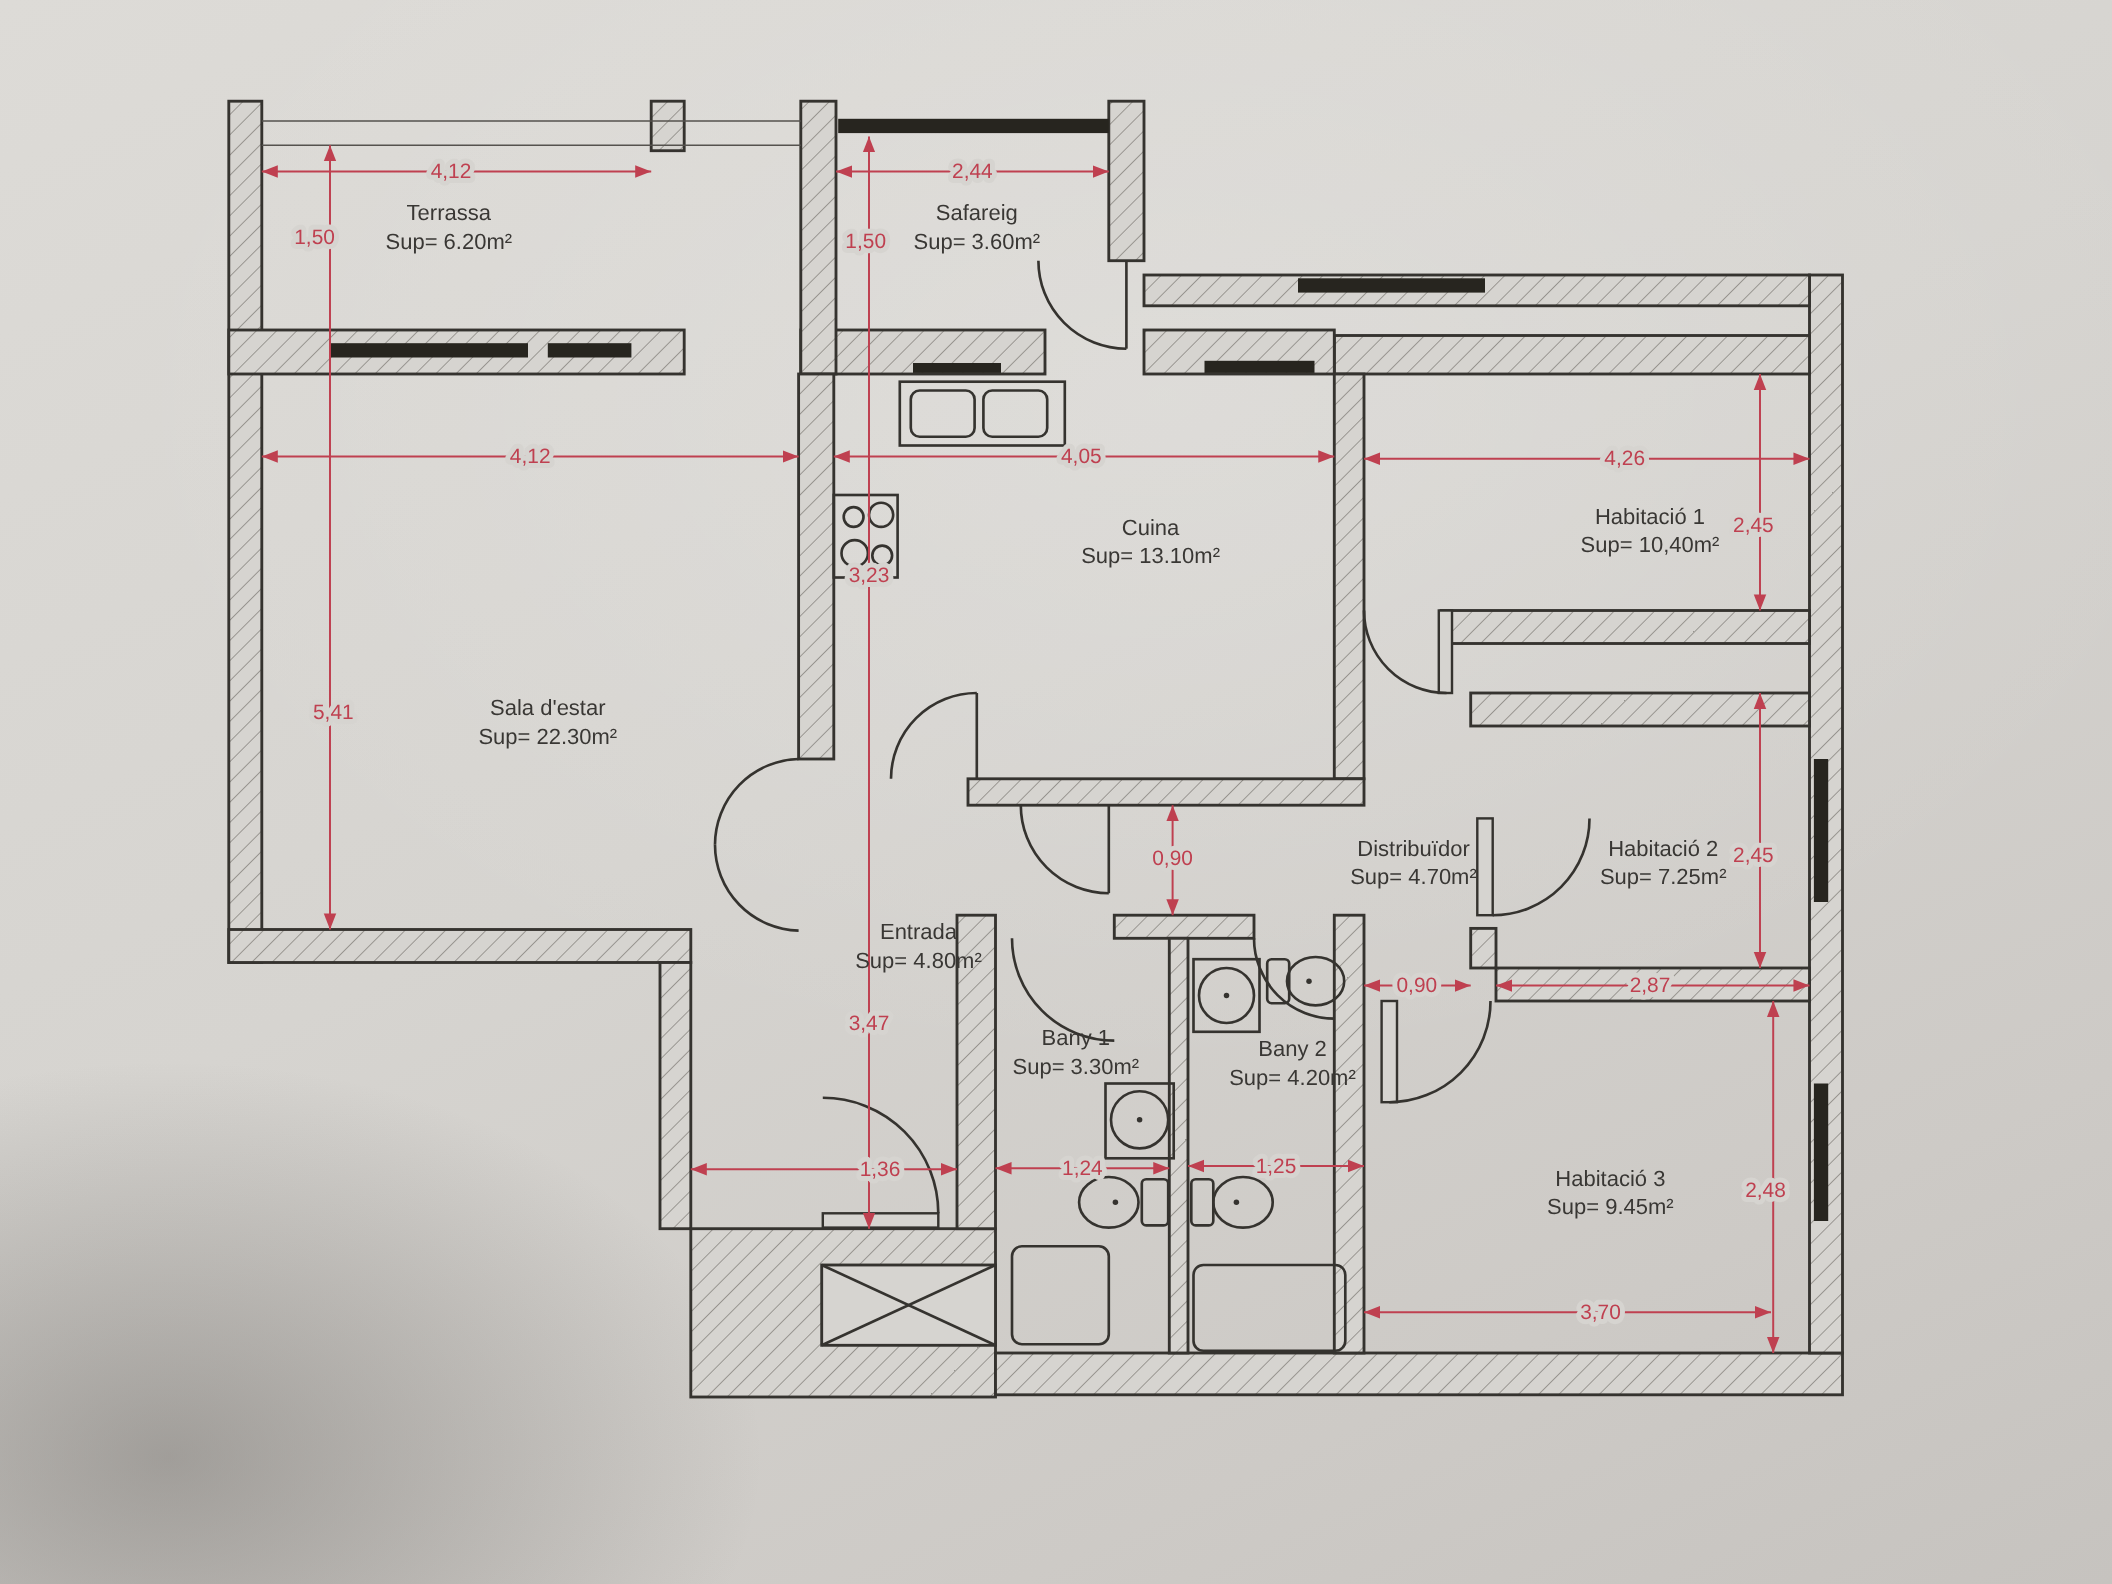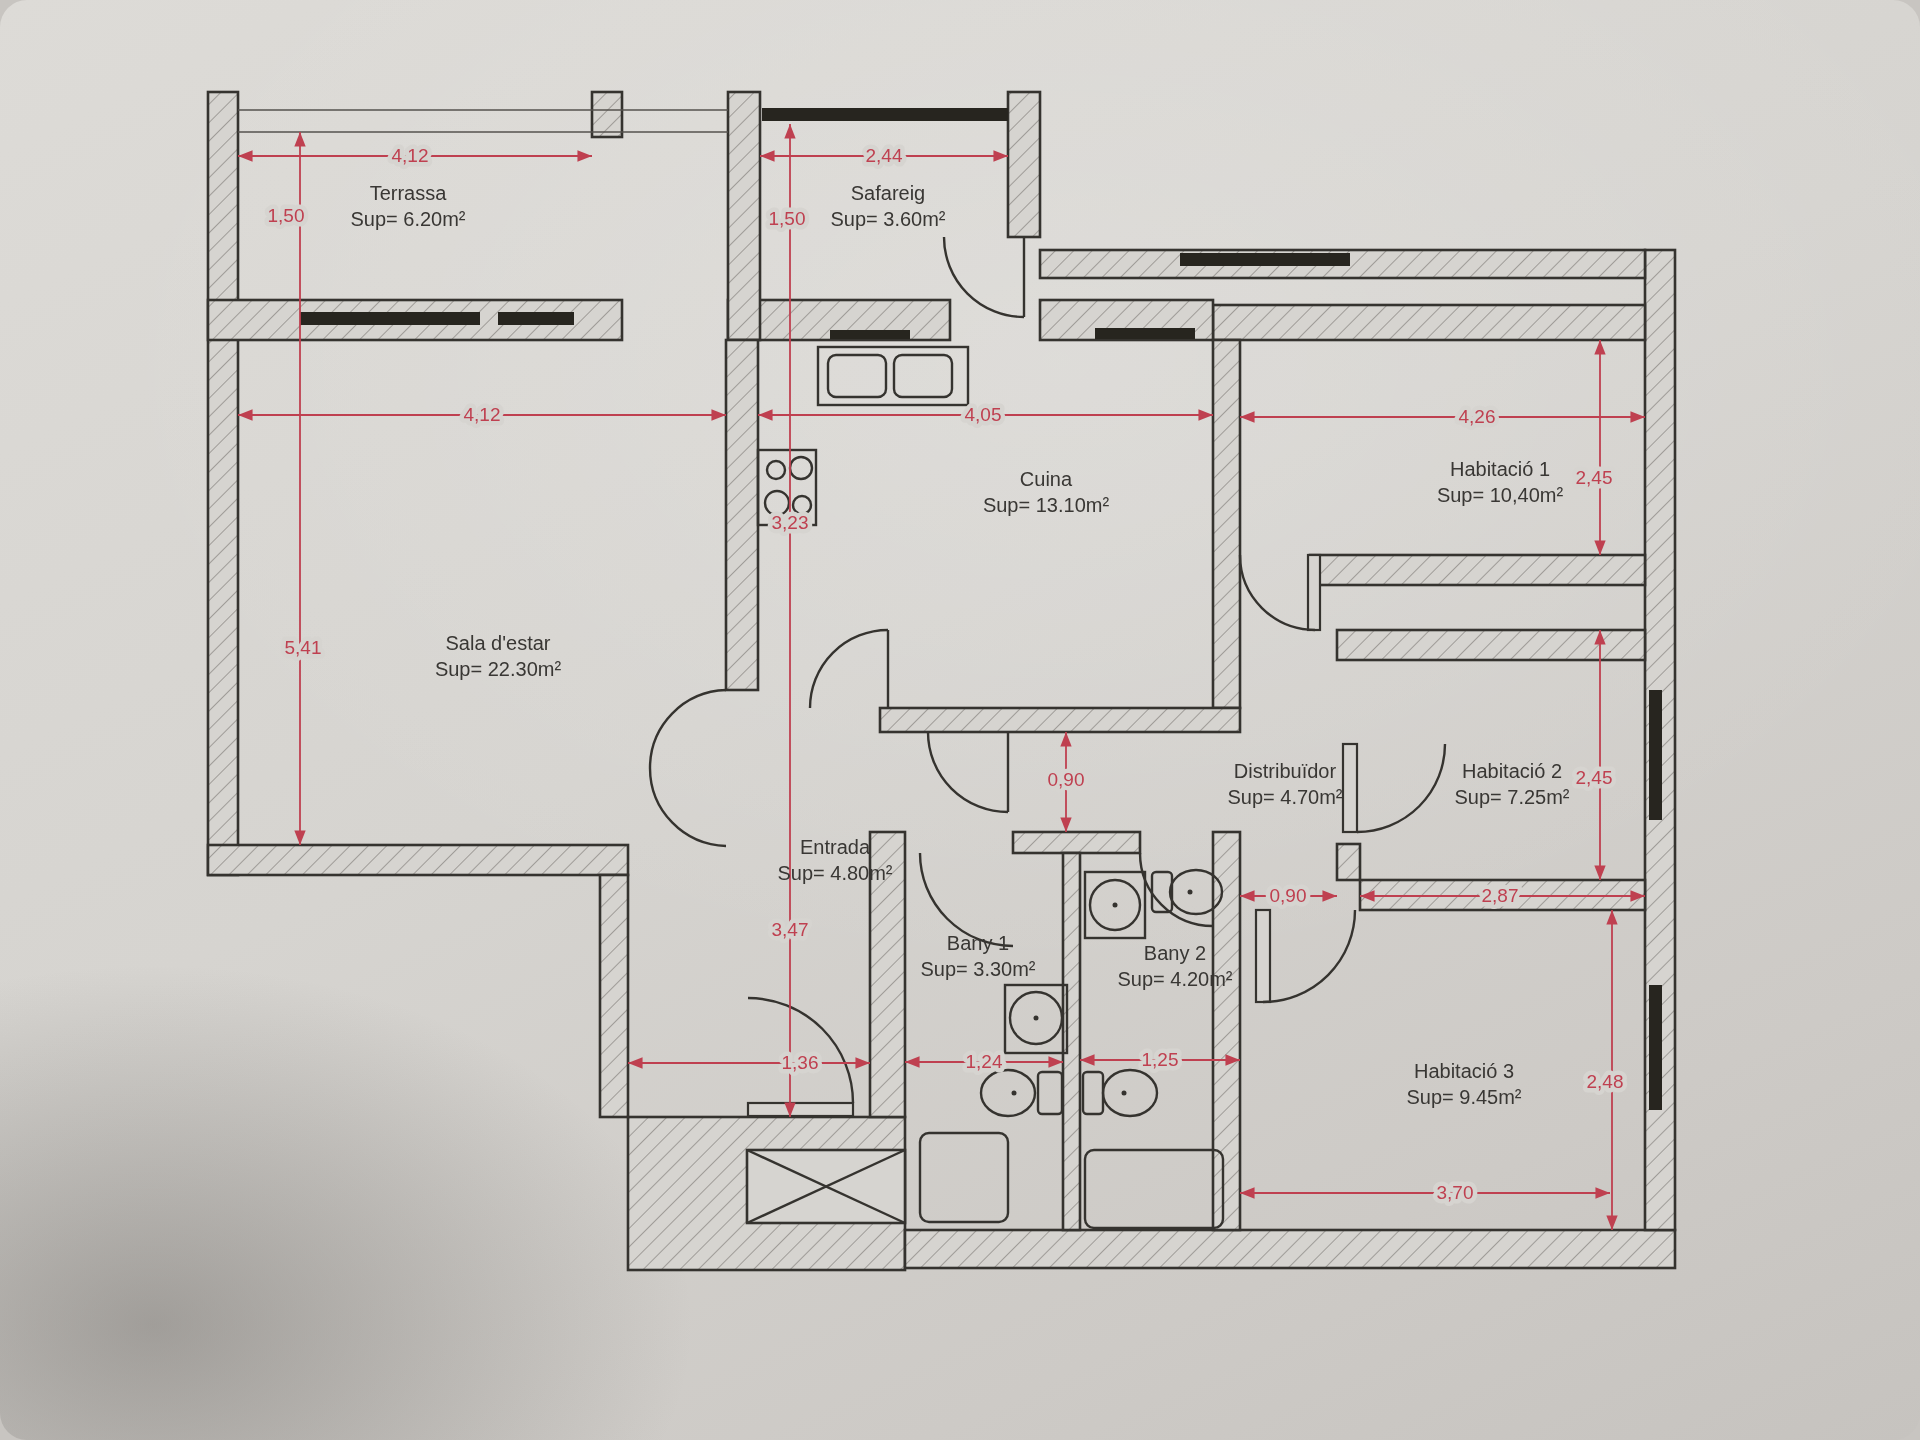--- a/index.html
+++ b/index.html
@@ -3,21 +3,20 @@
 <meta charset="utf-8">
 <style>
   html,body{margin:0;padding:0;background:#c8c5c1;}
   .photo{
     position:relative;width:1920px;height:1440px;overflow:hidden;
     background:
       radial-gradient(ellipse 900px 600px at 8% 92%, rgba(80,76,72,.38), rgba(80,76,72,0) 60%),
       radial-gradient(ellipse 1400px 900px at 55% 25%, rgba(255,255,255,.16), rgba(255,255,255,0) 70%),
       linear-gradient(155deg,#dddbd7 0%, #d6d4d0 45%, #cdcac6 80%, #c6c3bf 100%);
     font-family:"Liberation Sans", sans-serif;
-    border-radius:27px;
   }
   svg{display:block;position:absolute;left:0;top:0;}
   .room-name, .room-area{
     font-family:"Liberation Sans", sans-serif;
     font-size:20px; fill:#393734; text-anchor:middle;
   }
   .dim{
     font-family:"Liberation Sans", sans-serif;
     font-size:19px; fill:#bf4050; text-anchor:middle;
     paint-order:stroke; stroke:#d6d4d0; stroke-width:9px; stroke-linejoin:round;

